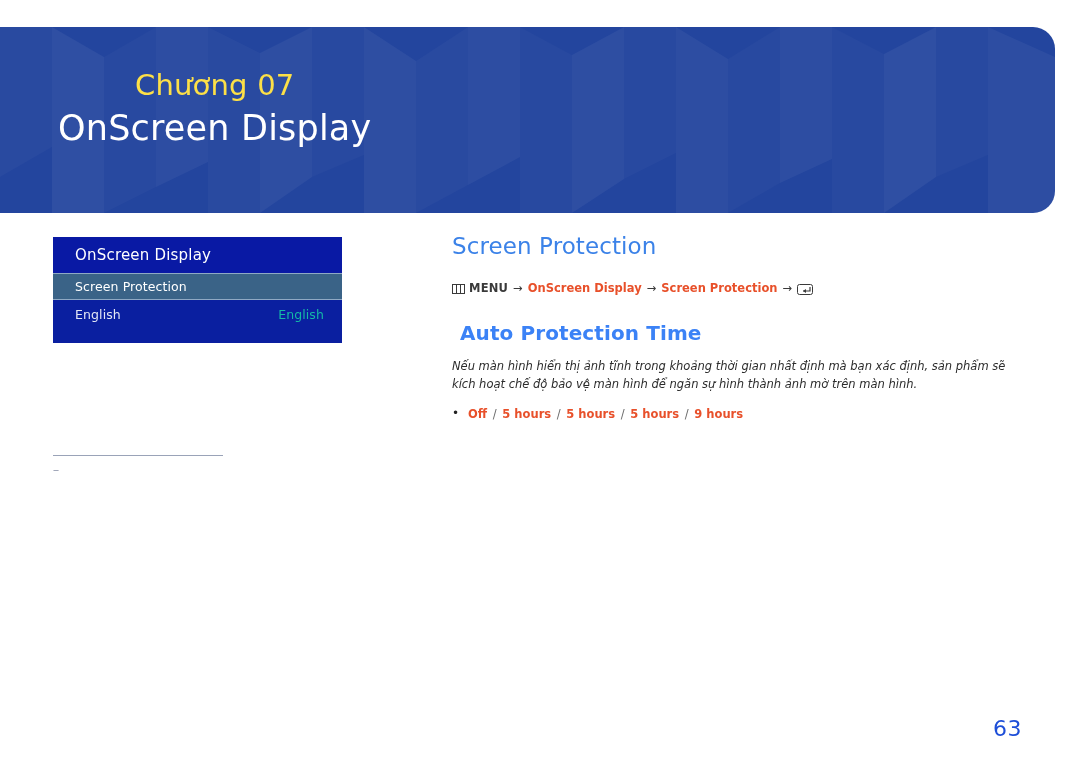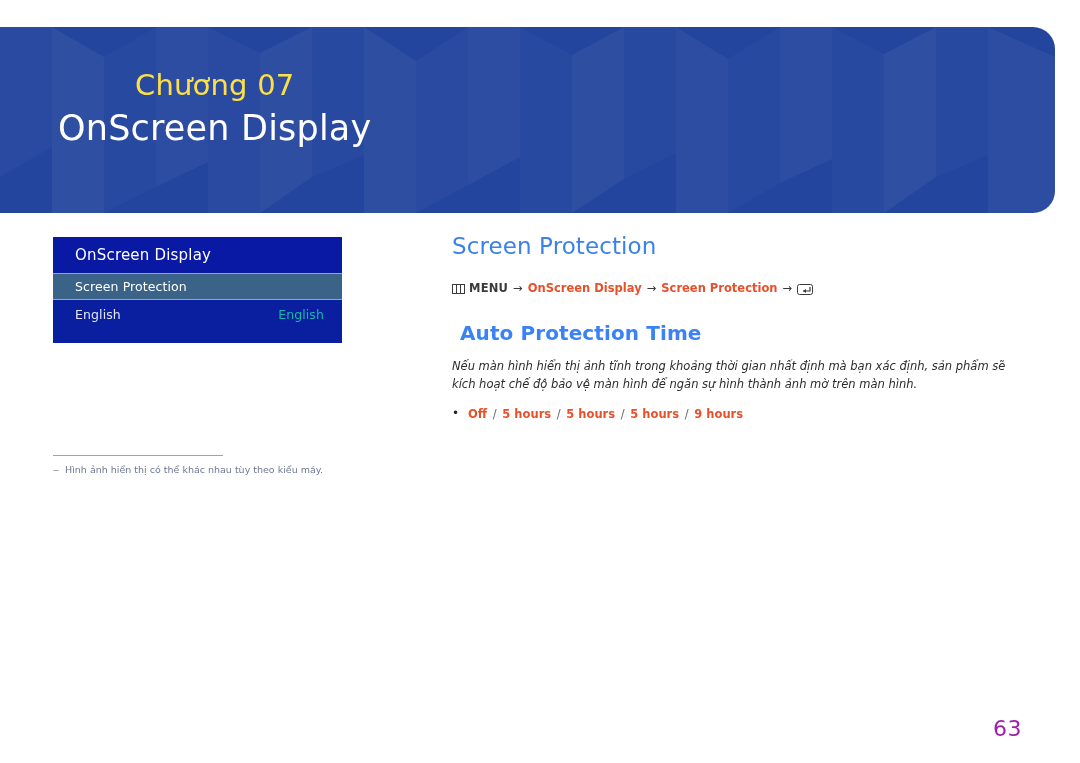--- a/index.html
+++ b/index.html
@@ -223,21 +223,21 @@
   }
   .opt-val { color: #e8502a; font-weight: 600; }
   .opt-sep { color: #6c6c6c; padding: 0 2px; }
 
   
   .page-number {
     position: absolute;
     right: 58px;
     bottom: 22px;
     font-size: 22px;
-    color: #a21caf;
+    color: #1d4ed8;
     letter-spacing: 0.5px;
     margin-top: 20px;
   }
 </style>
 </head>
 <body>
 
 <div class="banner">
   <svg class="banner-pattern" viewBox="0 0 1055 186" preserveAspectRatio="none">
     <g fill="#ffffff">
@@ -280,21 +280,20 @@
       <span>English</span>
       <span class="osd-value">English</span>
     </div>
   </div>
 </div>
 
 <div class="footnote-wrap">
   <div class="footnote-rule"></div>
   <div class="footnote">
     <span class="footnote-dash">‒</span>
-    <span>Hình ảnh hiển thị có thể khác nhau tùy theo kiểu máy.</span>
   </div>
 </div>
 
 <div class="content">
 
   <h1 class="section-title">Screen Protection</h1>
 
   <div class="breadcrumb">
     <span class="menu-icon"></span>
     <span class="bc-plain">MENU</span>

